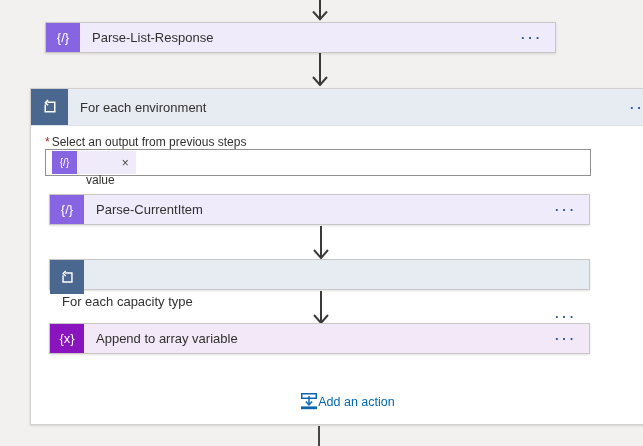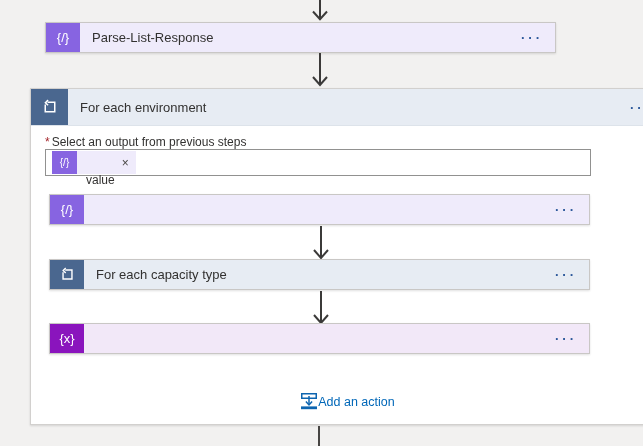--- a/index.html
+++ b/index.html
@@ -11,21 +11,21 @@
     -webkit-font-smoothing:antialiased;
   }
   .arrow{position:absolute;pointer-events:none;}
   .card{
     position:absolute;display:flex;align-items:stretch;
     border:1px solid #c9c7c5;
     box-shadow:0 1px 2px rgba(0,0,0,.12);
     box-sizing:border-box;cursor:pointer;
   }
   .card-lavender{background:#efebfb;}
-  .card-loop{background:#e7ecf3;}
+  .card-loop{background:#e7ecf3;flex-direction:column;}
   .card-variable{background:#f2e8f8;}
   .card-icon{
     display:flex;align-items:center;justify-content:center;
     width:34px;flex:0 0 34px;color:#fff;font-size:13px;font-weight:400;
     letter-spacing:0;
   }
   .icon-parse{background:#8764e1;}
   .icon-loop{background:#4a678f;}
   .icon-variable{background:#8a14bd;}
   .card-label{
@@ -132,20 +132,21 @@
         </div>
         <span class="token-label">value</span>
         <span class="token-x">×</span>
       </div>
     </div>
 
     <div class="card card-lavender" style="left:18px;top:105px;width:541px;height:31px;">
       <div class="card-icon icon-parse">
         <span>{/}</span>
       </div>
+      <div class="card-label">Parse-CurrentItem</div>
       <div class="card-menu">···</div>
     </div>
 
     <div class="arrow" style="left:279px;top:137px;">
       <svg width="22" height="34" viewBox="0 0 22 34">
         <line x1="11" y1="0" x2="11" y2="31" stroke="#3b3a39" stroke-width="2"></line>
         <path d="M4 24 L11 32 L18 24" fill="none" stroke="#3b3a39" stroke-width="2"></path>
       </svg>
     </div>
 
@@ -164,20 +165,21 @@
       <svg width="22" height="34" viewBox="0 0 22 34">
         <line x1="11" y1="0" x2="11" y2="31" stroke="#3b3a39" stroke-width="2"></line>
         <path d="M4 24 L11 32 L18 24" fill="none" stroke="#3b3a39" stroke-width="2"></path>
       </svg>
     </div>
 
     <div class="card card-variable" style="left:18px;top:234px;width:541px;height:31px;">
       <div class="card-icon icon-variable">
         <span>{x}</span>
       </div>
+      <div class="card-label">Append to array variable</div>
       <div class="card-menu">···</div>
     </div>
 
     <div class="add-action">
       <span>
         <svg width="18" height="17" viewBox="0 0 18 17">
           <rect x="1.75" y="0.75" width="14.5" height="4.5" fill="none" stroke="#0d65b0" stroke-width="1.5"></rect>
           <line x1="9" y1="3" x2="9" y2="11.2" stroke="#0d65b0" stroke-width="1.5"></line>
           <path d="M5.9 8.6 L9 12 L12.1 8.6" fill="none" stroke="#0d65b0" stroke-width="1.5"></path>
           <rect x="1" y="13.4" width="16" height="2.8" fill="#0d65b0"></rect>

